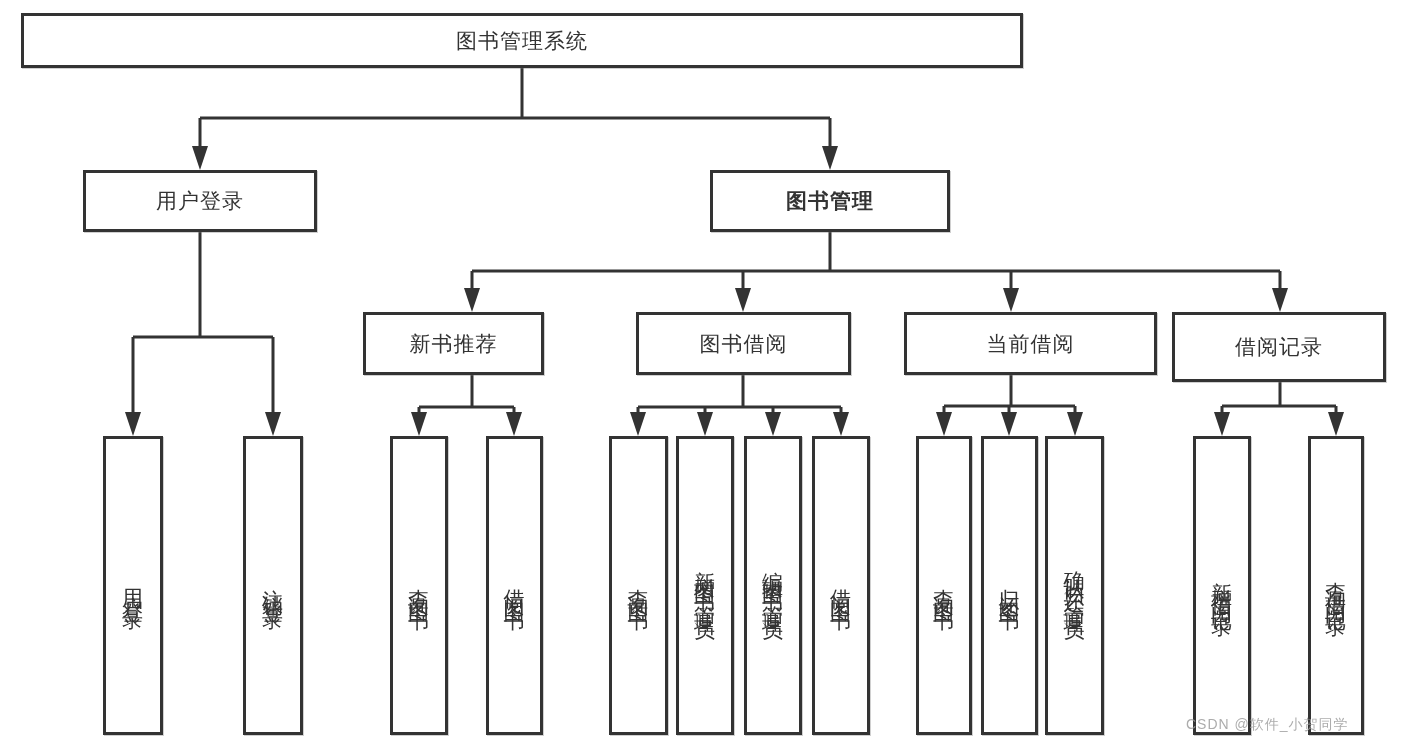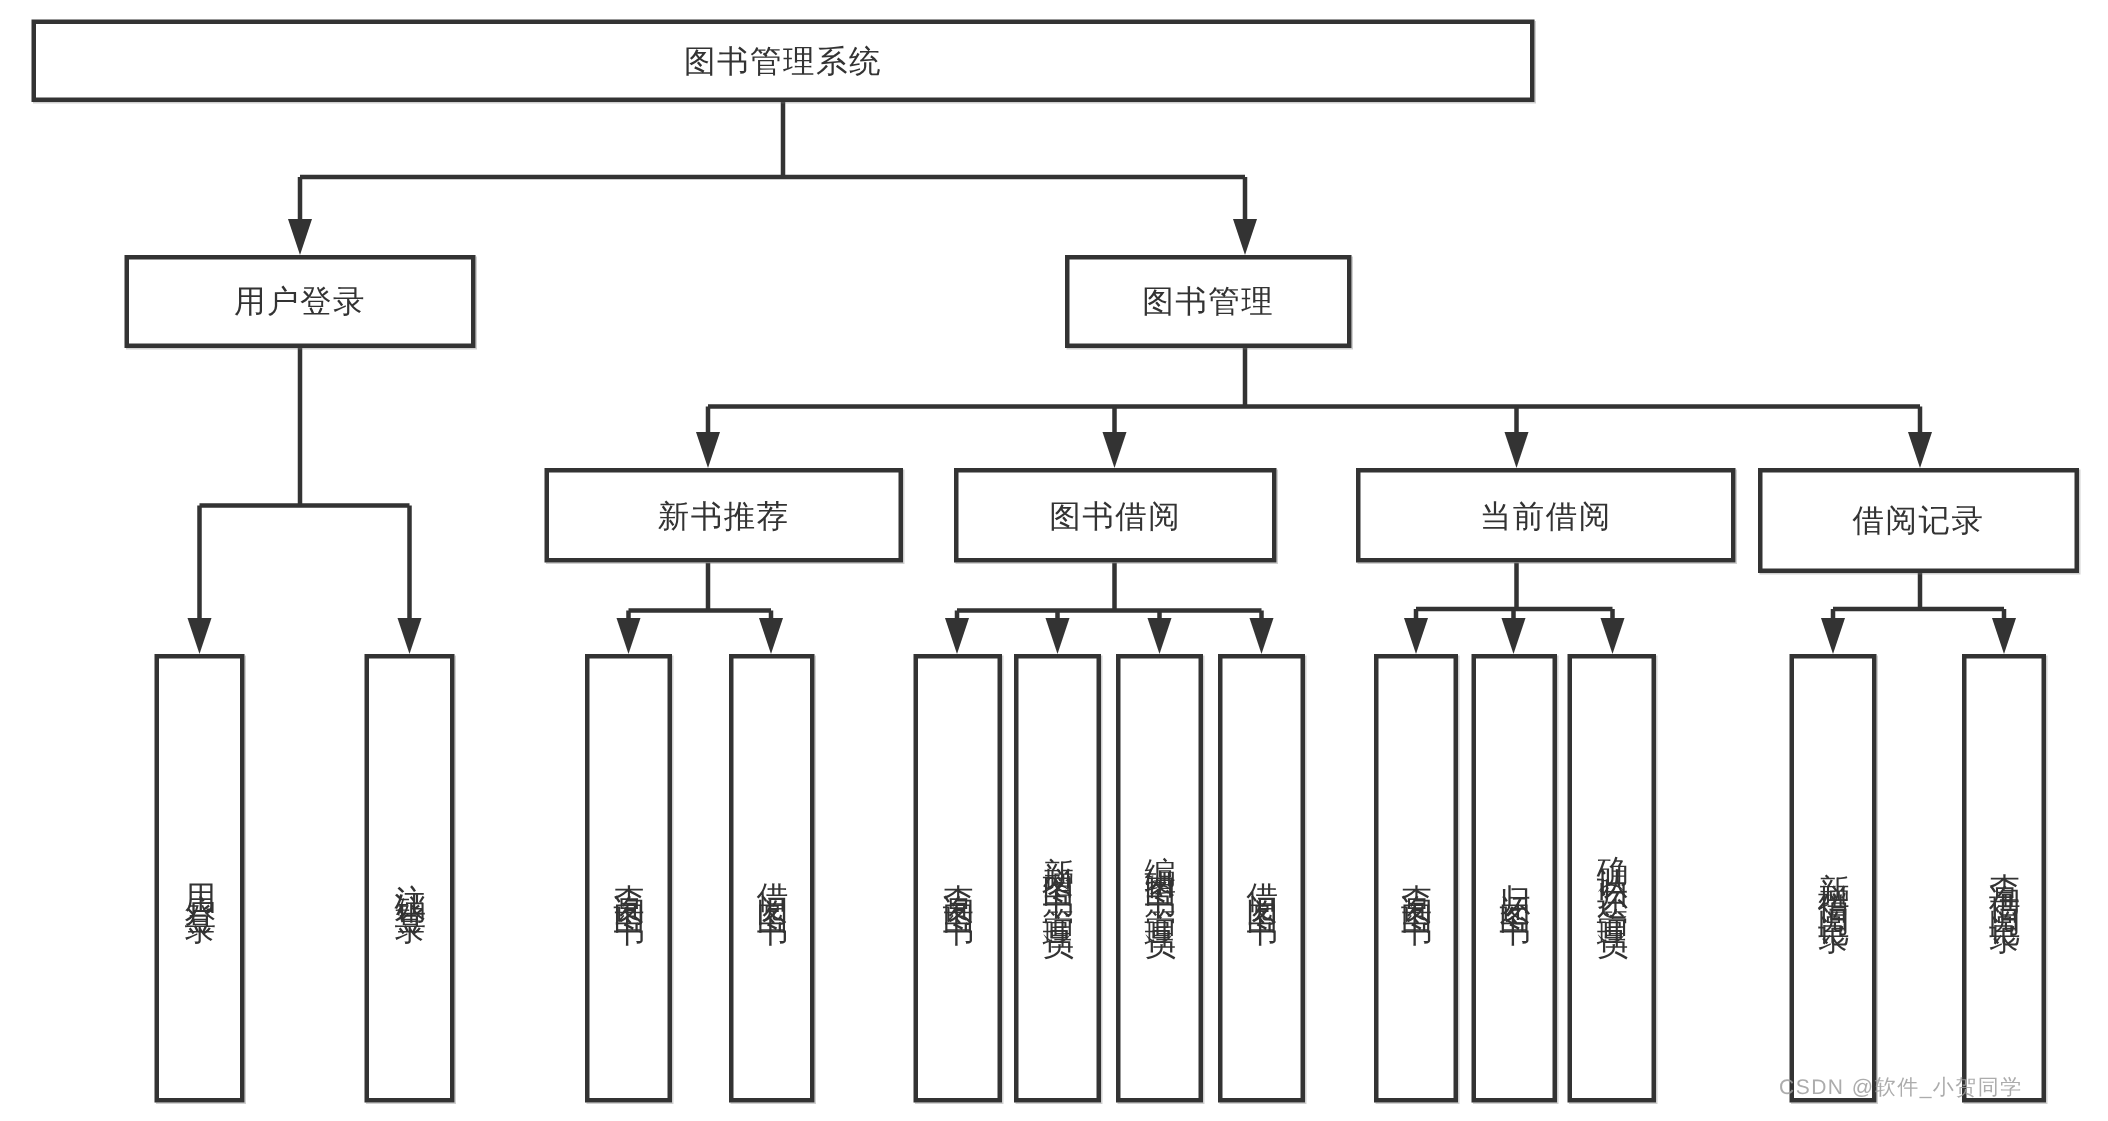--- a/index.html
+++ b/index.html
@@ -119,25 +119,25 @@
     </g>
   </svg>
 
   <div class="box" style="left:21px; top:13px; width:1002px; height:55px;">
     <span class="h-label">图书管理系统</span>
   </div>
 
   <div class="box" style="left:83px; top:170px; width:234px; height:62px;">
     <span class="h-label">用户登录</span>
   </div>
-  <div class="box" style="left:710px; top:170px; width:191px; height:62px;">
+  <div class="box" style="left:710px; top:170px; width:240px; height:62px;font-weight:bold;">
     <span class="h-label">图书管理</span>
   </div>
 
-  <div class="box" style="left:363px; top:312px; width:239px; height:63px;text-align:right;">
+  <div class="box" style="left:363px; top:312px; width:181px; height:63px;text-align:right;">
     <span class="h-label">新书推荐</span>
   </div>
   <div class="box" style="left:636px; top:312px; width:215px; height:63px;text-align:right;">
     <span class="h-label">图书借阅</span>
   </div>
   <div class="box" style="left:904px; top:312px; width:253px; height:63px;align-items:center;">
     <span class="h-label">当前借阅</span>
   </div>
   <div class="box" style="left:1172px; top:312px; width:214px; height:70px;">
     <span class="h-label">借阅记录</span>

